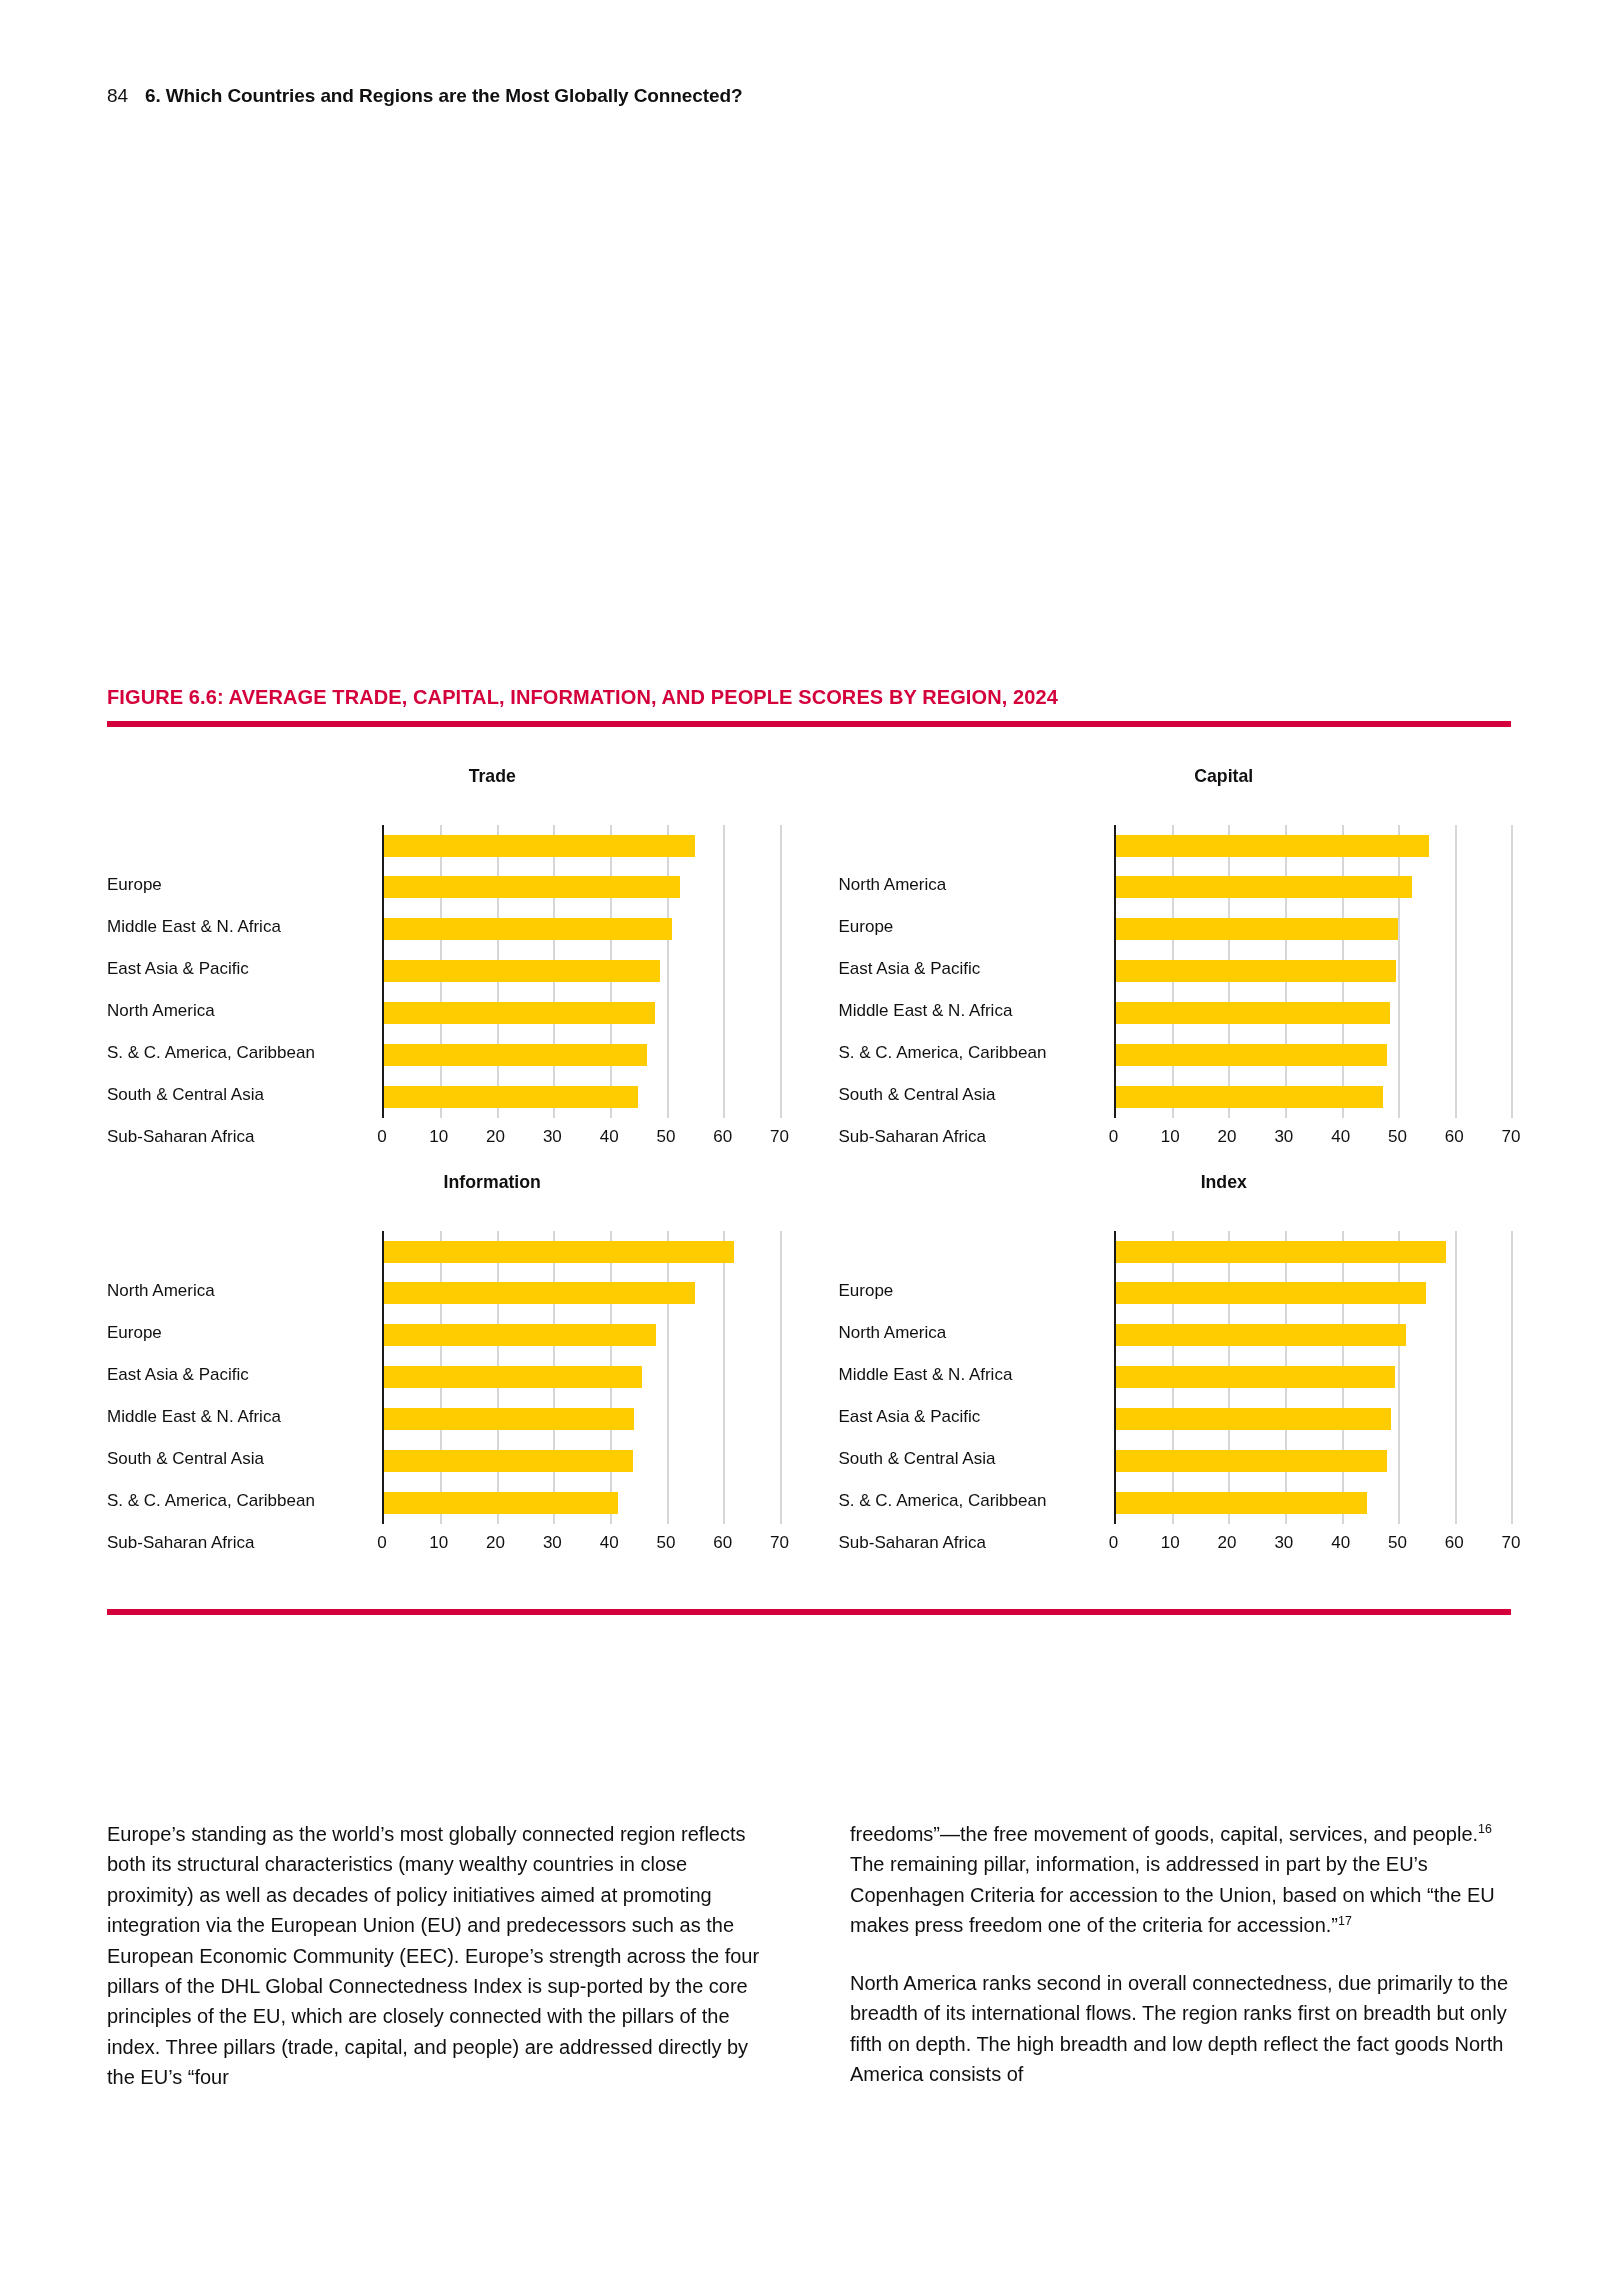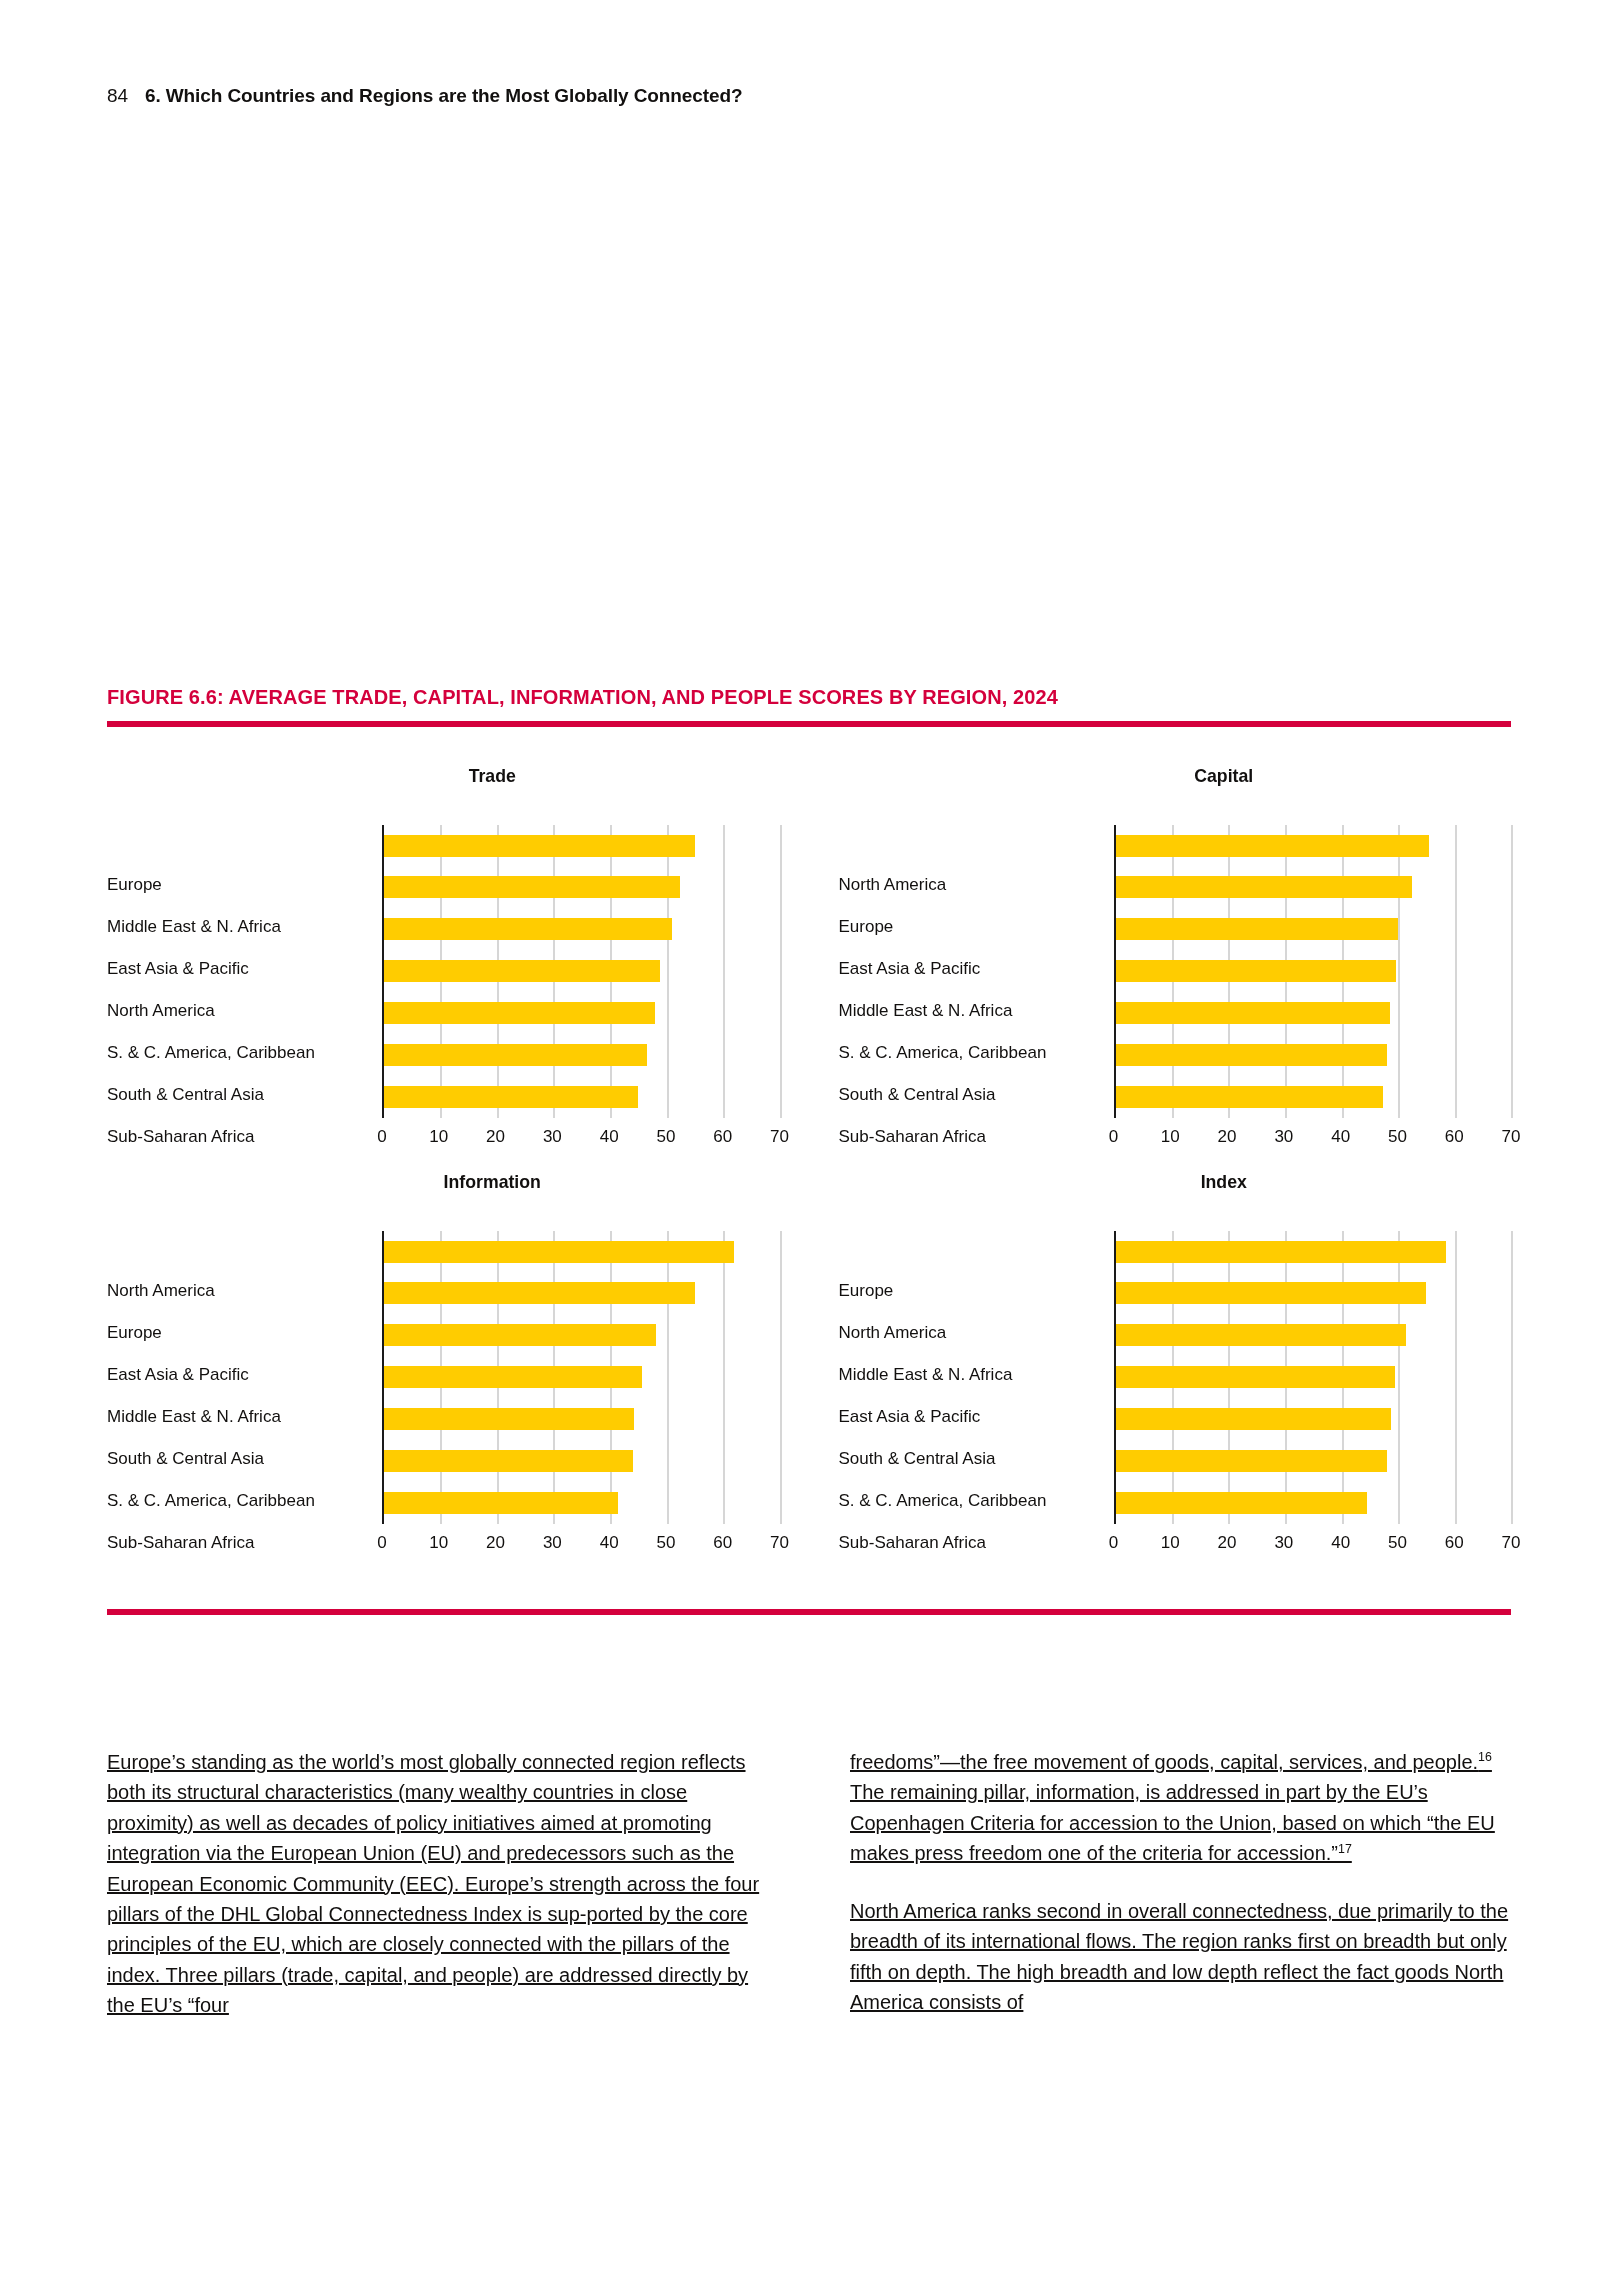--- a/index.html
+++ b/index.html
@@ -157,26 +157,25 @@
     font-weight: bold;
     margin-top: 14.4px;
     letter-spacing: -0.1px;
     white-space: nowrap;
   }
 
   
   .body-cols {
     position: absolute;
     left: 107px;
-    top: 1747px;
+    top: 1819px;
     width: 1404px;
     display: grid;
     grid-template-columns: 661px 661px;
     column-gap: 82px;
-    text-decoration: underline;
   }
   .col p {
     margin: 0 0 27.5px 0;
     font-size: 20px;
     line-height: 1.52;
     color: #12100f;
   }
   .col p:last-child { margin-bottom: 0; }
   sup {
     font-size: 0.62em;

